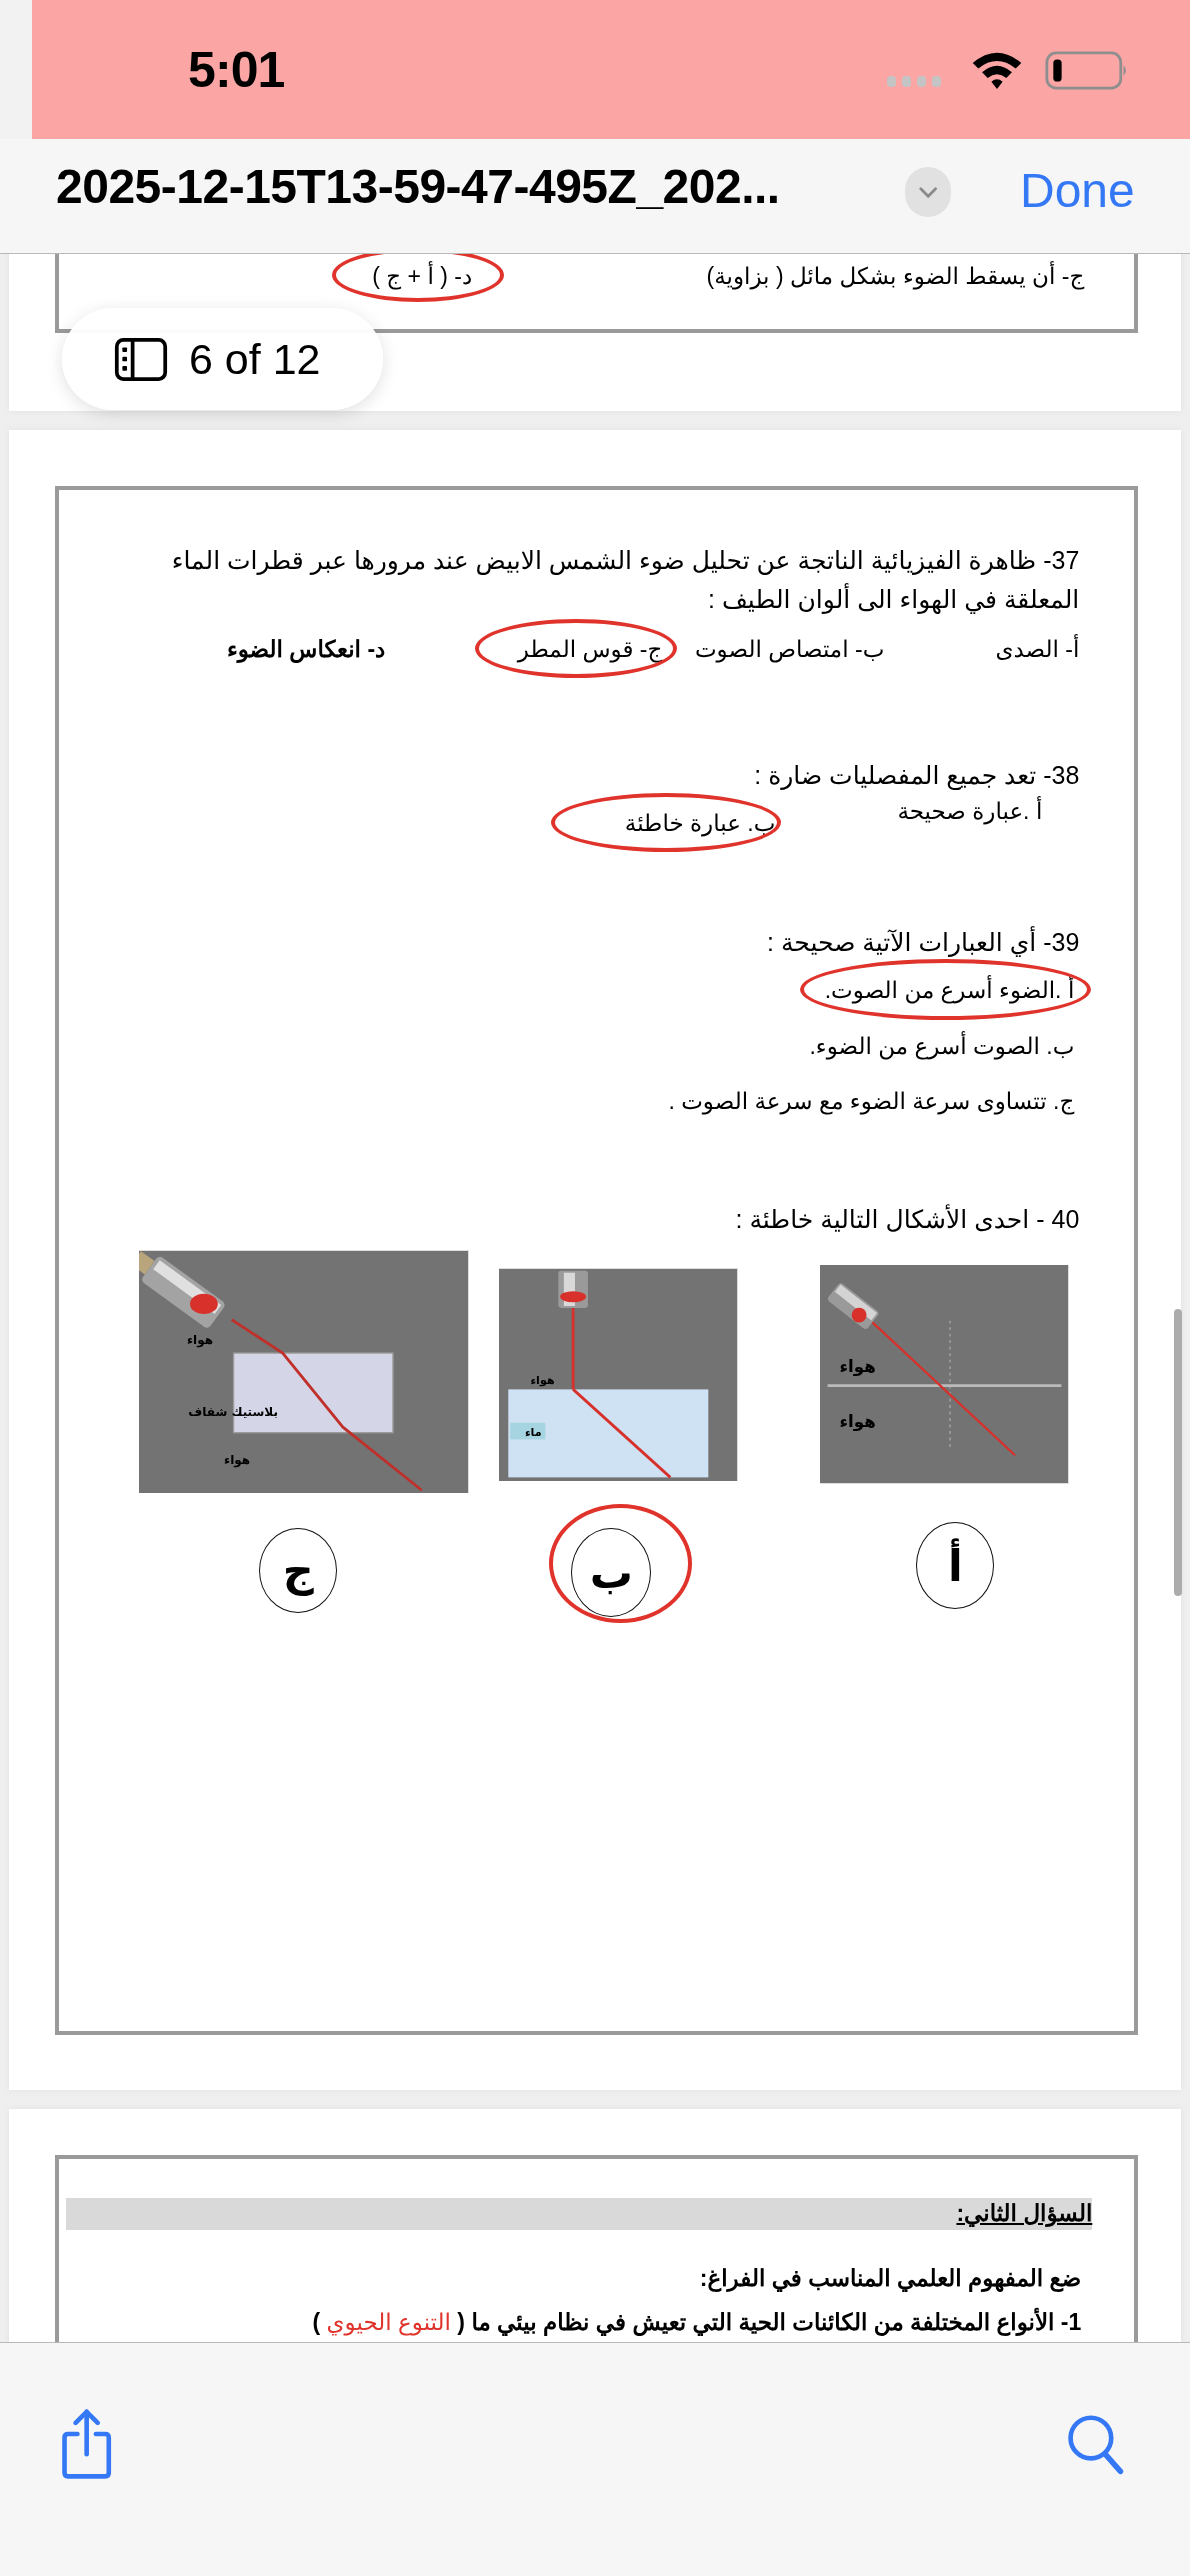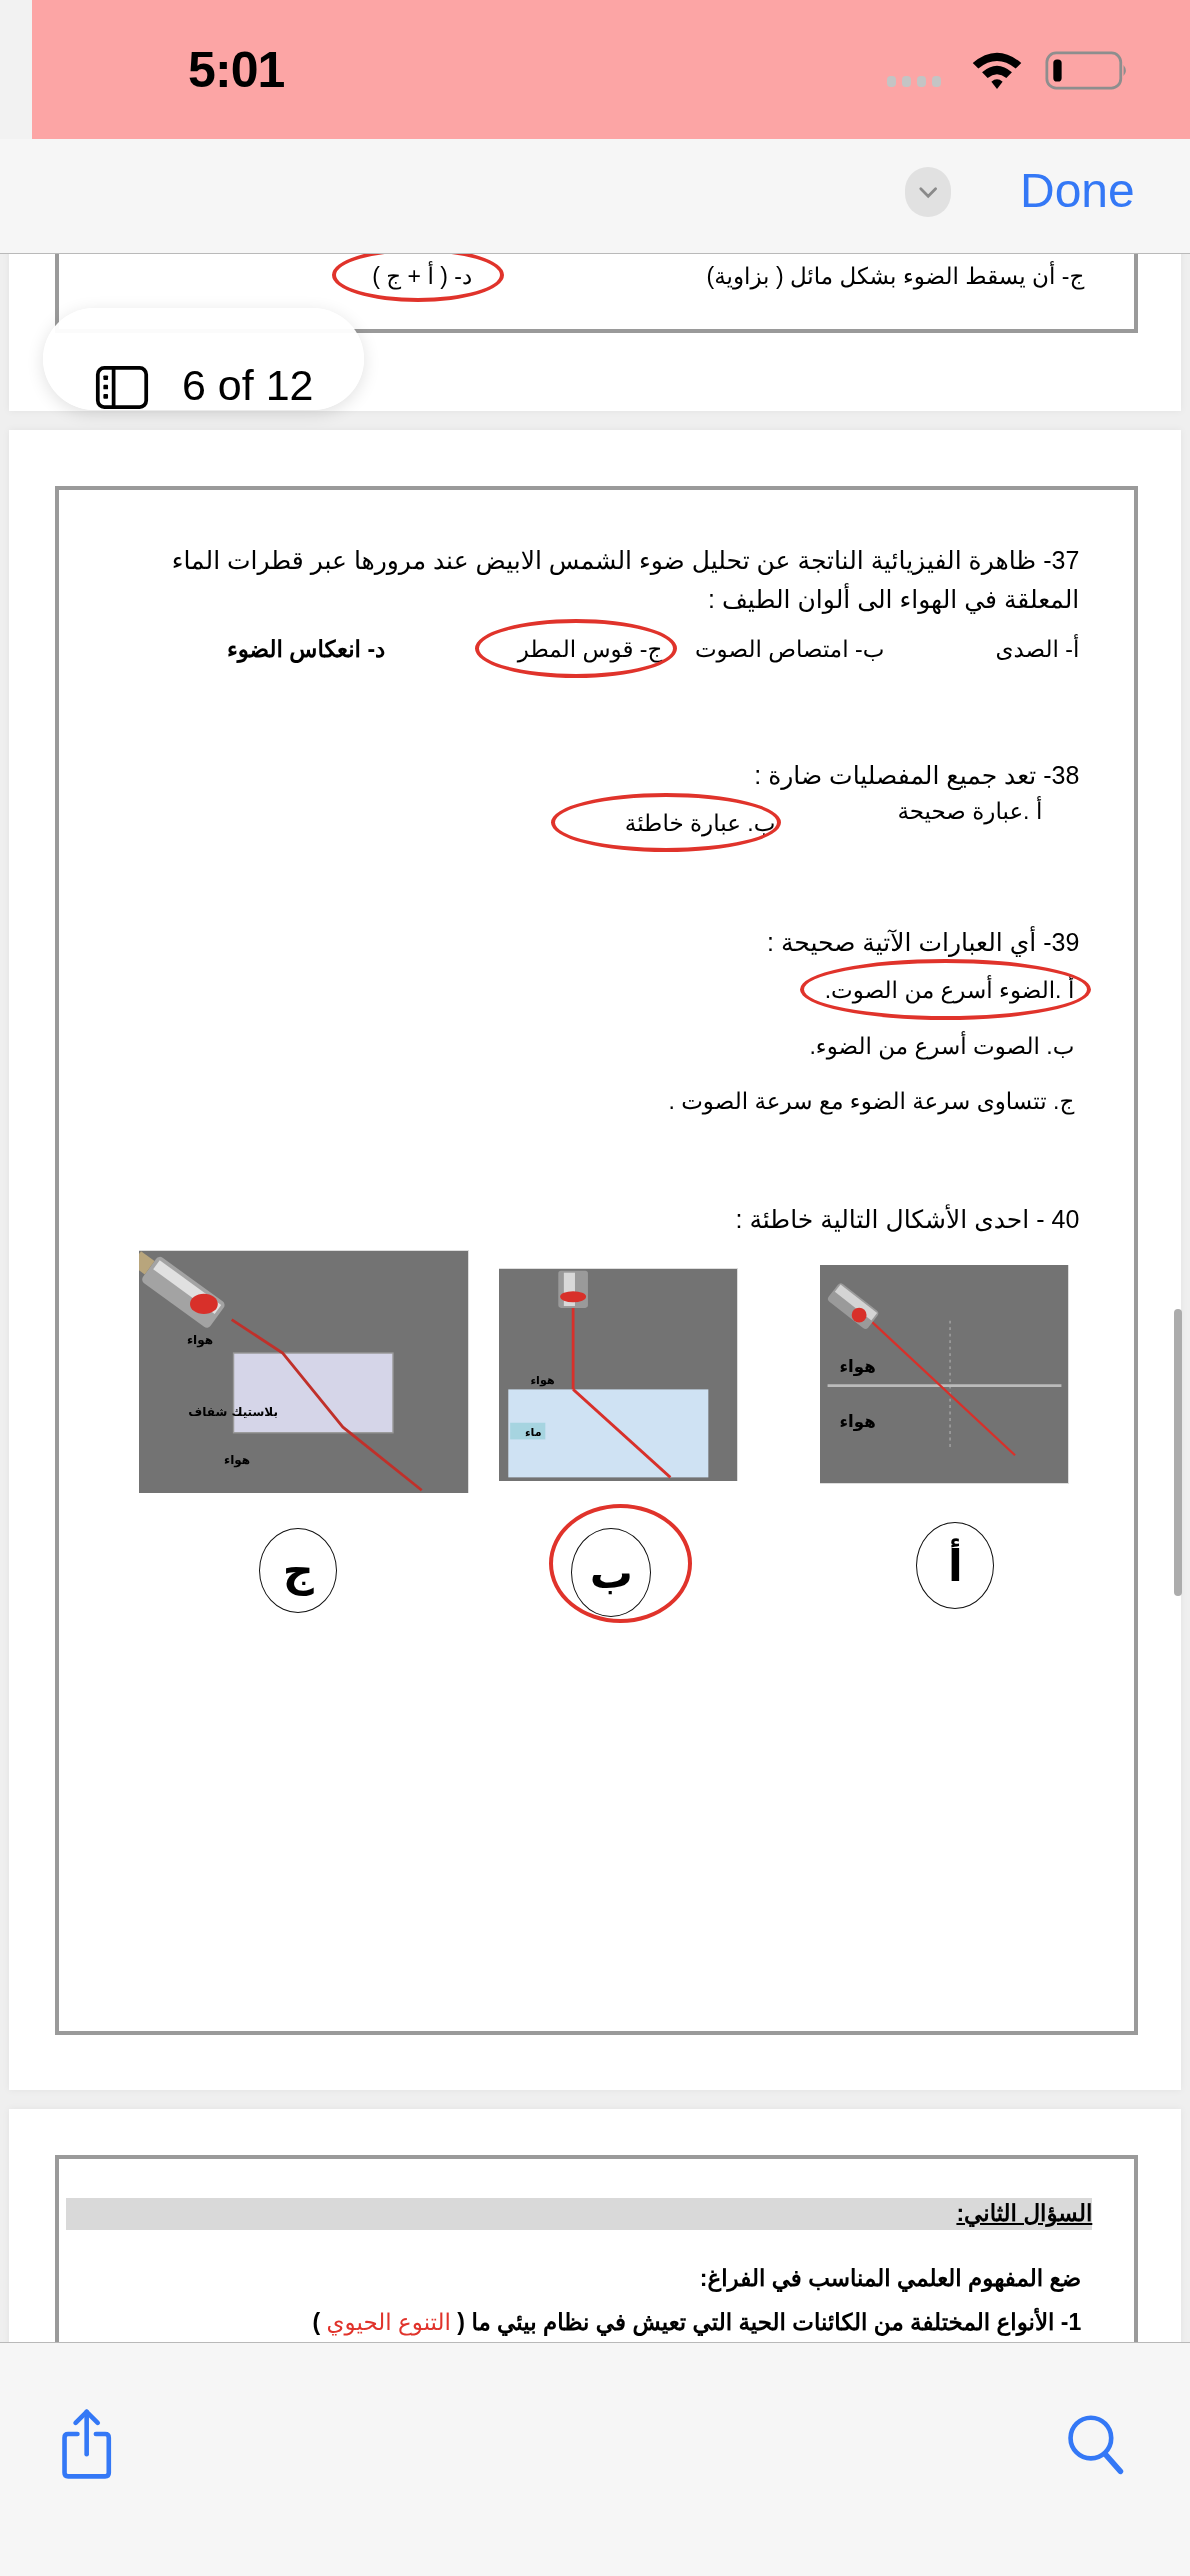--- a/index.html
+++ b/index.html
@@ -24,21 +24,21 @@
   .content { position: absolute; left: 0; top: 254px; width: 1191px; height: 2088px; overflow: hidden; background: #efefef; }
   .page { position: absolute; left: 9.3px; width: 1172px; background: #fff; box-shadow: 0 0 7.4px rgba(0,0,0,0.06); }
   .frame { position: absolute; border: 4.6px solid #9a9a9a; }
   .arabic { direction: rtl; text-align: right; color: #000; }
   .bold { font-weight: 700; }
 
   .q-text { position: absolute; right: 102px; font-size: 25px; line-height: 39px; font-weight: 400; direction: rtl; text-align: right; }
   .opt { position: absolute; font-size: 23px; direction: rtl; white-space: nowrap; }
   .red-ellipse { position: absolute; border: 4.6px solid #e0332b; border-radius: 50%; }
 
-  .page-badge { position: absolute; left: 43px; top: 308px; width: 321px; height: 102px; background: rgba(255,255,255,0.96); border-radius: 51px; box-shadow: 0 3.7px 16.7px rgba(0,0,0,0.12); display: flex; align-items: flex-end; padding-left: 52px; gap: 33px; z-index: 5; }
+  .page-badge { position: absolute; left: 62px; top: 308px; width: 321px; height: 102px; background: rgba(255,255,255,0.96); border-radius: 51px; box-shadow: 0 3.7px 16.7px rgba(0,0,0,0.12); display: flex; align-items: center; padding-left: 52px; gap: 21px; z-index: 5; }
   .page-badge span { font-size: 43px; color: #000; }
 
   .scroll-thumb { position: absolute; left: 1174px; top: 1055px; width: 8.3px; height: 287px; border-radius: 4.6px; background: #acacac; }
 
   .figure { position: absolute; background: #737373; }
   .letter-oval { position: absolute; border: 1.9px solid #111; border-radius: 50%; display: flex; align-items: center; justify-content: center; font-size: 43px; font-weight: 700; font-family: "DejaVu Sans", sans-serif; }
 
   .section-bar { position: absolute; background: #d9d9d9; }
 
   
@@ -65,20 +65,21 @@
       <path d="M24 36 Q30 31 36 36 L30 44 Z" fill="#000"></path>
     </svg>
     <svg class="battery" viewBox="0 0 92 44">
       <rect x="2" y="3" width="80" height="38" rx="10" fill="none" stroke="#8e8e8e" stroke-width="3"></rect>
       <rect x="9" y="10" width="9" height="24" rx="4" fill="#000"></rect>
       <path d="M85 16 Q90 22 85 28 Z" fill="#8e8e8e"></path>
     </svg>
   </div>
 
   <div class="nav">
+    <div class="doc-title">2025-12-15T13-59-47-495Z_202...</div>
     <div class="title-chevron">
       <svg width="20.4" height="13" viewBox="0 0 22 14">
           <path d="M3 3 L11 11 L19 3" fill="none" stroke="#8a8a8a" stroke-width="3" stroke-linecap="round"></path>
         </svg>
     </div>
     <div class="done-btn">Done</div>
   </div>
 
   <div class="content">
 

